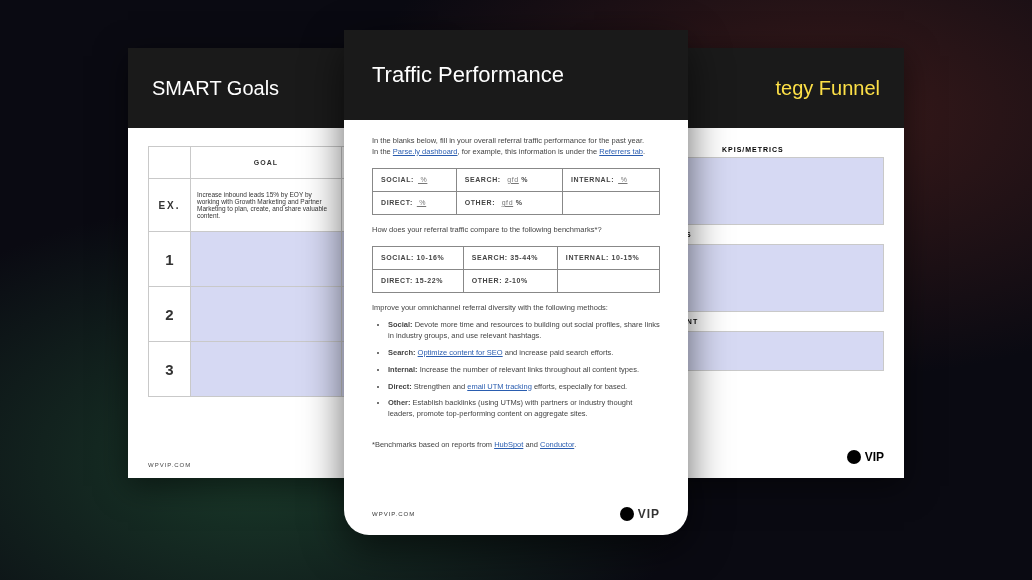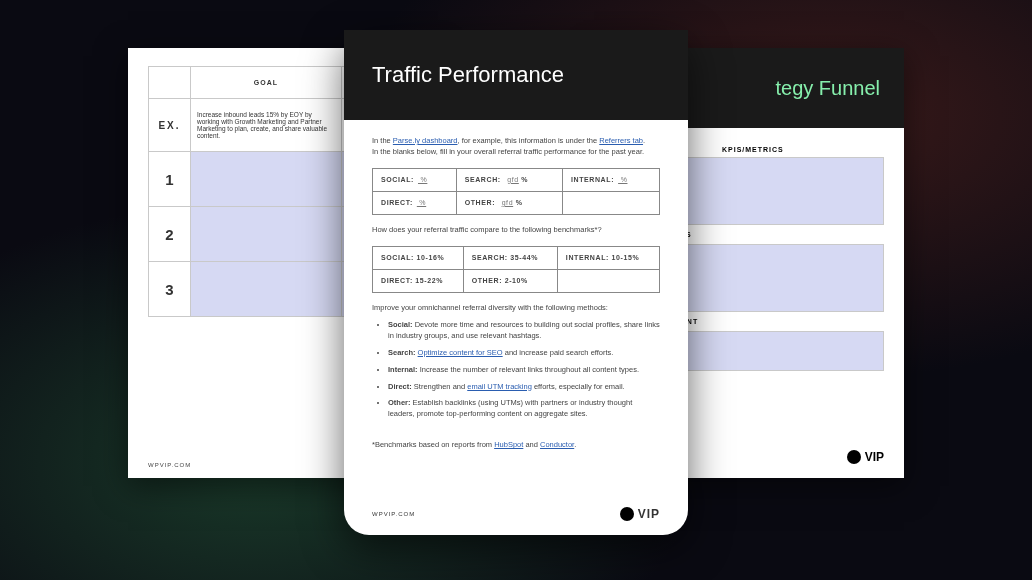--- a/index.html
+++ b/index.html
@@ -52,21 +52,21 @@
     right: 128px;
     top: 48px;
     width: 310px;
     height: 430px;
     background: #fff;
     box-shadow: 0 8px 30px rgba(0,0,0,0.5);
   }
   .doc-right .header {
     height: 80px;
     background: #1a1a1a;
-    color: #86efac;
+    color: #fde047;
     display: flex;
     align-items: center;
     justify-content: flex-end;
     padding-right: 24px;
     font-size: 20px;
     font-weight: 300;
   }
   .doc-right .body { padding: 18px 20px 0 20px; }
   .funnel-head { font-size:7px; font-weight:bold; letter-spacing:1px; text-align:left; margin-left:40%; margin-bottom:4px;}
   .funnel-row { display:flex; gap:6px; margin-bottom:6px; align-items:stretch;}
@@ -115,20 +115,21 @@
   .bullets strong { font-weight:bold; }
   .bullets a { color:#2a5db0; text-decoration:underline; }
   .note { margin-top:20px; }
   .note a { color:#2a5db0; text-decoration:underline;}
   .doc-center .footer { position:absolute; bottom:14px; left:28px; right:28px; display:flex; justify-content:space-between; align-items:center; font-size:6px; letter-spacing:1px; color:#333;}
 </style>
 </head>
 <body>
 
 <div class="doc-left">
+  <div class="header">SMART Goals</div>
   <div class="body">
     <table class="smart-table">
       <tbody>
           <tr>
         <th></th>
         <th>GOAL</th>
         <th>KPI/METRIC</th>
       </tr>
       <tr>
         <td class="exlabel">EX.</td>
@@ -185,24 +186,24 @@
     <span class="vip-logo">
         <span>VIP</span>
       </span>
   </div>
 </div>
 
 <div class="doc-center">
   <div class="header">Traffic Performance</div>
   <div class="body">
     <div class="intro">
+      <div>In the blanks below, fill in your overall referral traffic performance for the past year.</div>
       <div>
         <span>In the </span><a href="#">Parse.ly dashboard</a><span>, for example, this information is under the </span><a href="#">Referrers tab</a><span>.</span>
       </div>
-      <div>In the blanks below, fill in your overall referral traffic performance for the past year.</div>
     </div>
 
     <table class="perf-table">
       <tbody>
           <tr>
         <td><span>SOCIAL:</span><span class="fill">        %</span></td>
         <td><span>SEARCH:</span> <span class="fill">gfd</span> <span>%</span></td>
         <td><span>INTERNAL:</span><span class="fill">        %</span></td>
       </tr>
       <tr>
@@ -229,21 +230,21 @@
       </tr>
     </tbody>
       </table>
 
     <div>Improve your omnichannel referral diversity with the following methods:</div>
 
     <ul class="bullets">
       <li><strong>Social:</strong><span> Devote more time and resources to building out social profiles, share links in industry groups, and use relevant hashtags.</span></li>
       <li><strong>Search:</strong> <a href="#">Optimize content for SEO</a><span> and increase paid search efforts.</span></li>
       <li><strong>Internal:</strong><span> Increase the number of relevant links throughout all content types.</span></li>
-      <li><strong>Direct:</strong><span> Strengthen and </span><a href="#">email UTM tracking</a><span> efforts, especially for email.</span></li>
+      <li><strong>Direct:</strong><span> Strengthen and </span><a href="#">email UTM tracking</a><span> efforts, especially for based.</span></li>
       <li><strong>Other:</strong><span> Establish backlinks (using UTMs) with partners or industry thought leaders, promote top-performing content on aggregate sites.</span></li>
     </ul>
 
     <div class="note">
       <span>*Benchmarks based on reports from </span><a href="#">HubSpot</a><span> and </span><a href="#">Conductor</a><span>.</span>
     </div>
   </div>
   <div class="footer">
     <span>WPVIP.COM</span>
     <span class="vip-logo">

